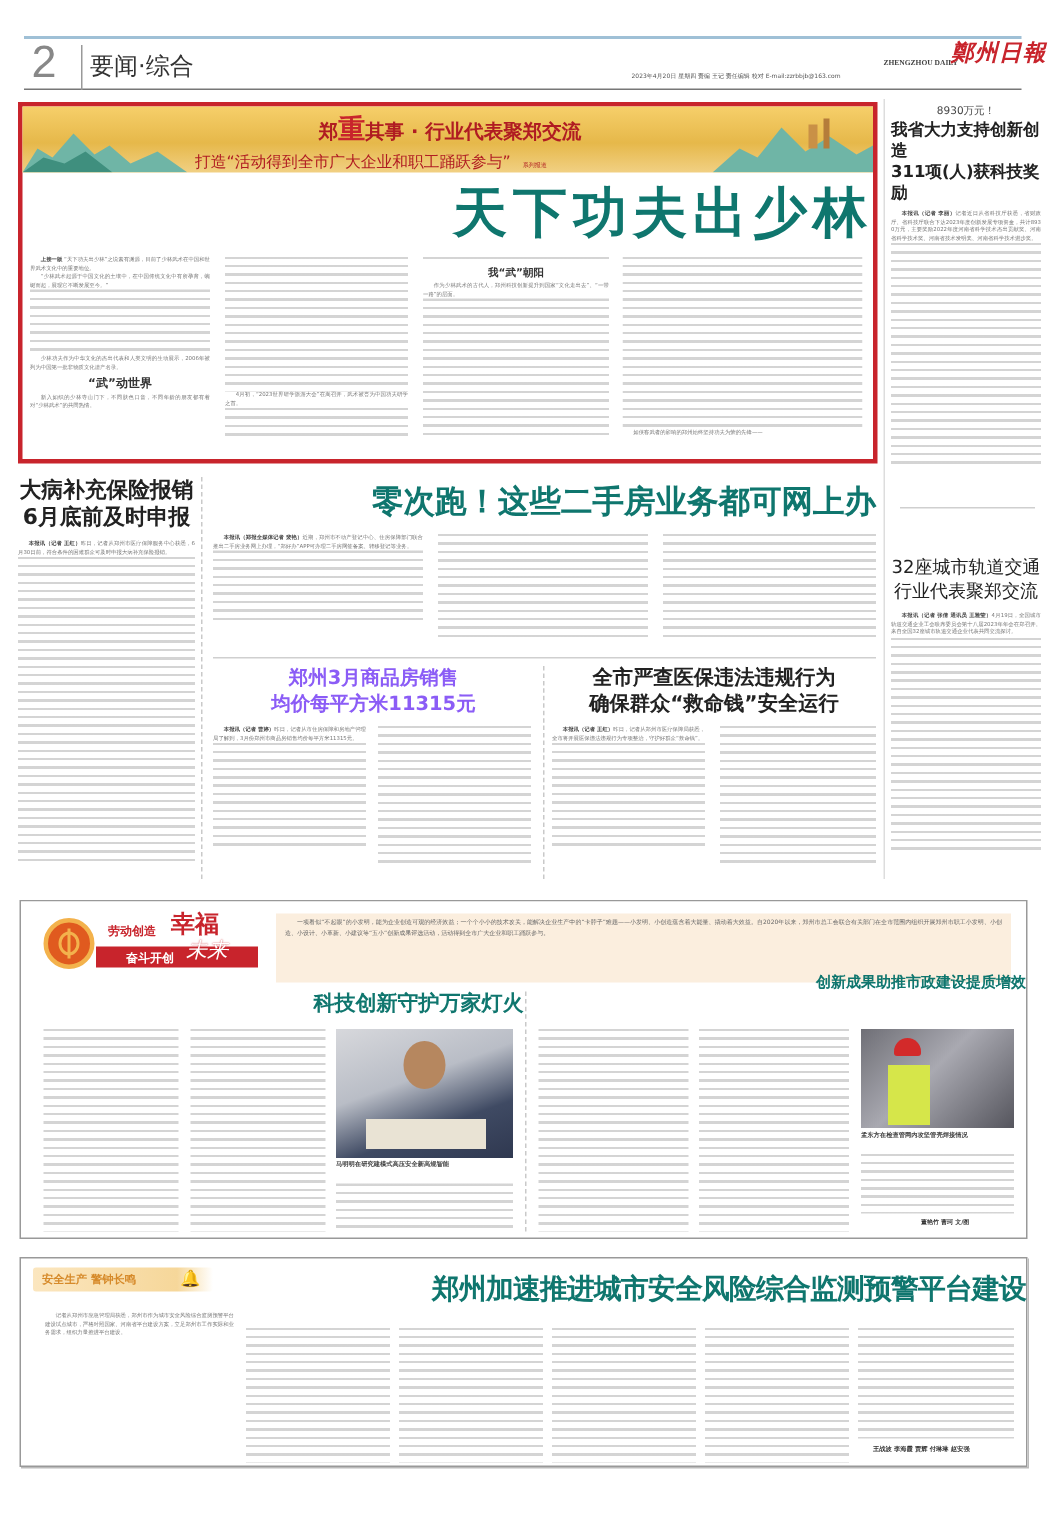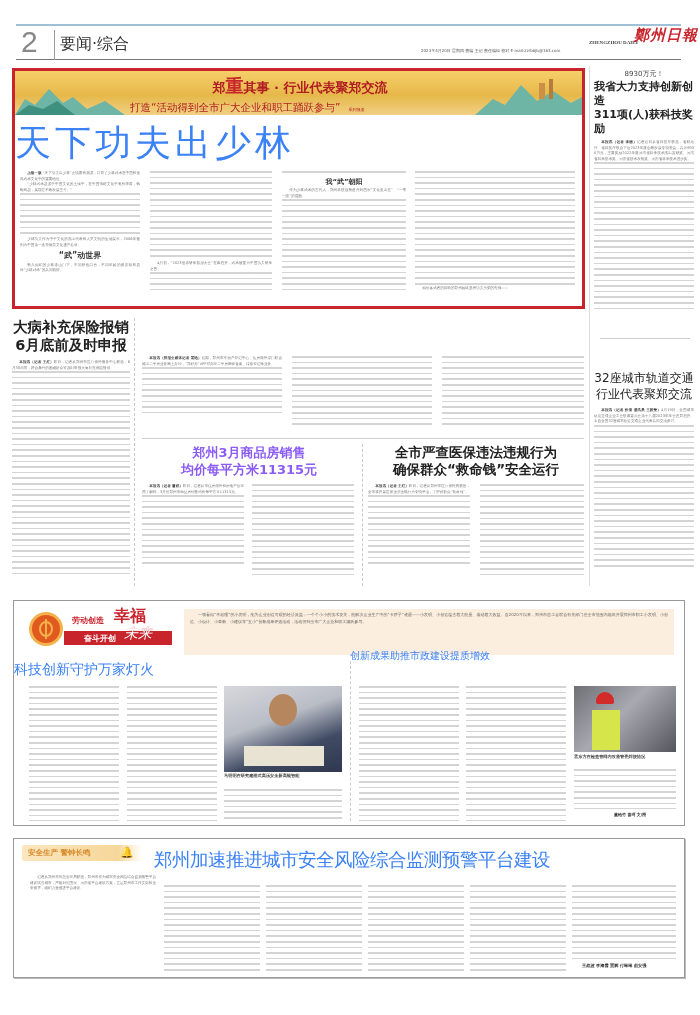--- a/index.html
+++ b/index.html
@@ -3,21 +3,21 @@
 <meta charset="utf-8">
 <style>
 *{box-sizing:border-box;margin:0;padding:0}
 body{width:700px;height:1015px;background:#fff;font-family:"DejaVu Sans",sans-serif;position:relative;overflow:hidden;color:#333}
 .abs{position:absolute}
 .txt{font-size:3.6px;line-height:5.6px;color:#777;text-align:justify;word-break:break-all;overflow:hidden}
 .txt p{text-indent:2em}
 .fill{background:repeating-linear-gradient(180deg,#bdbdbd 0 1.6px,transparent 1.6px 5.6px);opacity:.65}
 .vsep{position:absolute;width:0;border-left:1px dashed #c9c9c9}
 .hsep{position:absolute;height:0;border-top:1px solid #cfcfcf}
-.headline{font-family:"DejaVu Sans",sans-serif;color:#3b82f6;font-weight:normal;text-align:left}
+.headline{font-family:"DejaVu Sans",sans-serif;color:#0f766e;font-weight:bold;text-align:right}
 </style>
 </head>
 <body>
 
 <div class="abs" style="left:16px;top:24px;width:665px;height:36px;border-top:2px solid #9fc0d6;border-bottom:1.5px solid #777">
   <div class="abs" style="left:5px;top:-2px;font-size:30px;color:#888;font-family:'Liberation Sans',sans-serif;font-weight:300;line-height:36px">2</div>
   <div class="abs" style="left:38px;top:4px;width:0;height:30px;border-left:1px solid #999"></div>
   <div class="abs" style="left:44px;top:7px;font-size:16px;color:#333;line-height:22px">要闻·综合</div>
   <div class="abs" style="left:405px;top:22px;font-size:4px;color:#555;white-space:nowrap">2023年4月20日 星期四 责编 王记 责任编辑 校对 E-mail:zzrbbjb@163.com</div>
   <div class="abs" style="left:573px;top:14px;font-size:5px;font-family:'Liberation Serif',serif;font-weight:bold;color:#444;white-space:nowrap">ZHENGZHOU DAILY</div>
@@ -98,20 +98,21 @@
     <div>6月底前及时申报</div>
   </div>
   <div class="txt" style="margin-top:6px;height:230px">
     <p><b style="color:#444">本报讯（记者 王红）</b><span>昨日，记者从郑州市医疗保障服务中心获悉，6月30日前，符合条件的困难群众可及时申报大病补充保险报销。</span></p>
     <div class="fill" style="height:205px"></div>
   </div>
 </div>
 <div class="vsep" style="left:134px;top:318px;height:268px"></div>
 
 <div class="abs" style="left:142px;top:318px;width:442px;height:115px">
+  <div class="headline" style="font-size:21px;line-height:32px">零次跑！这些二手房业务都可网上办</div>
   <div class="abs txt" style="left:0;top:38px;width:140px;height:70px">
     <p><b style="color:#444">本报讯（郑报全媒体记者 裴艳）</b><span>近期，郑州市不动产登记中心、住房保障部门联合推出二手房业务网上办理，“郑好办”APP可办理二手房网签备案、转移登记等业务。</span></p>
     <div class="fill" style="height:48px"></div>
   </div>
   <div class="abs txt fill" style="left:150px;top:38px;width:140px;height:70px"></div>
   <div class="abs txt fill" style="left:300px;top:38px;width:142px;height:70px"></div>
 </div>
 <div class="hsep" style="left:142px;top:438px;width:442px"></div>
 
 <div class="abs" style="left:142px;top:444px;width:214px;height:145px">

